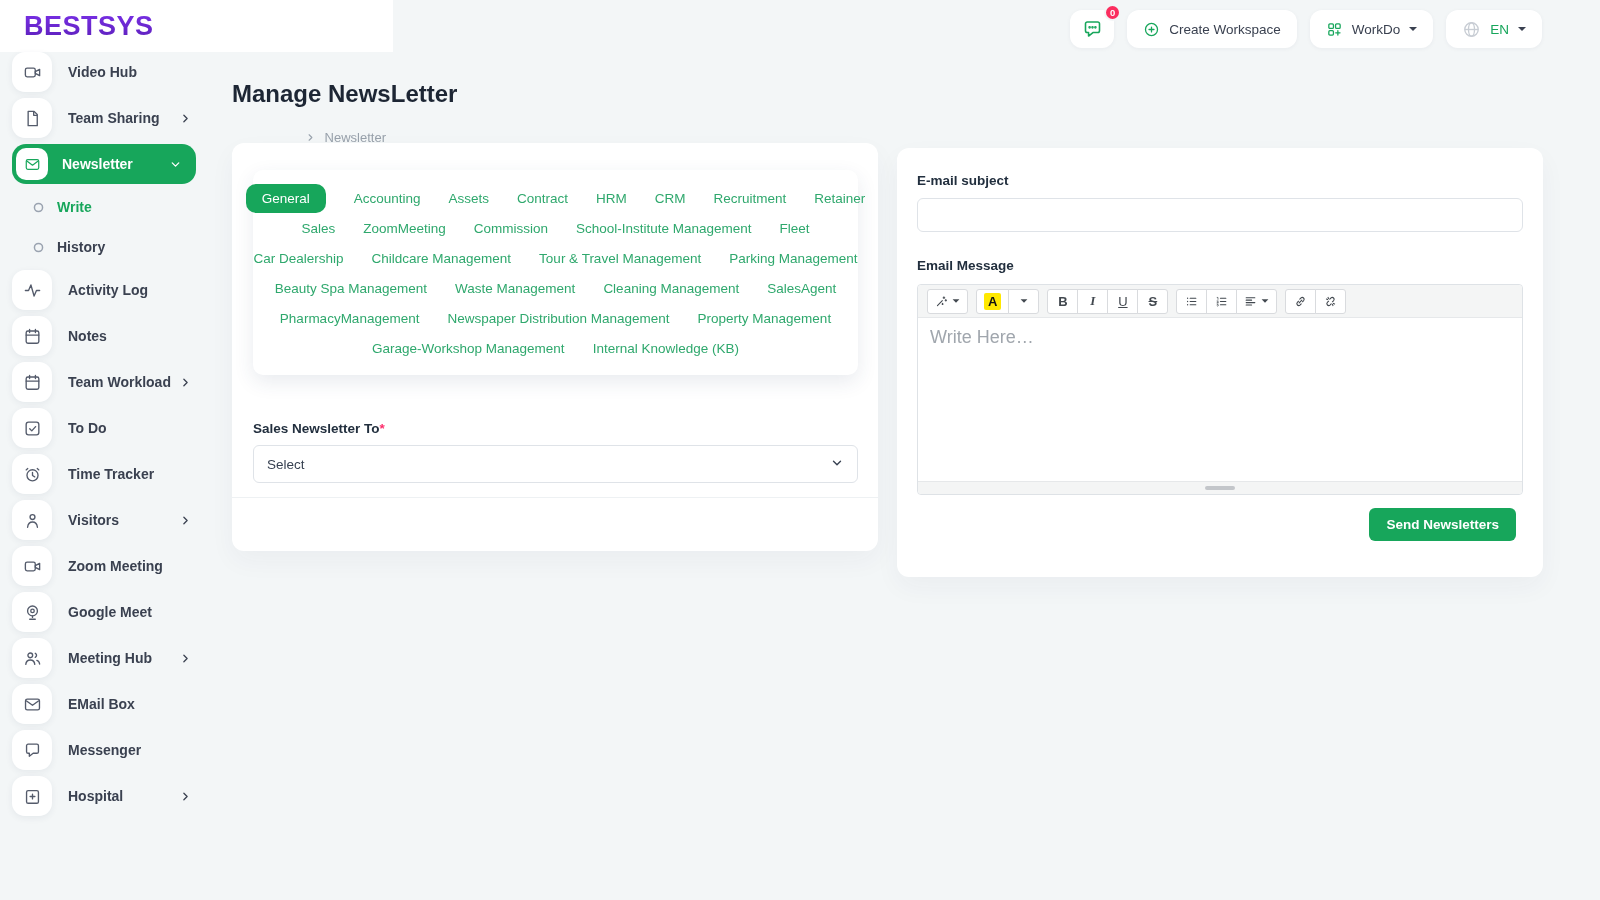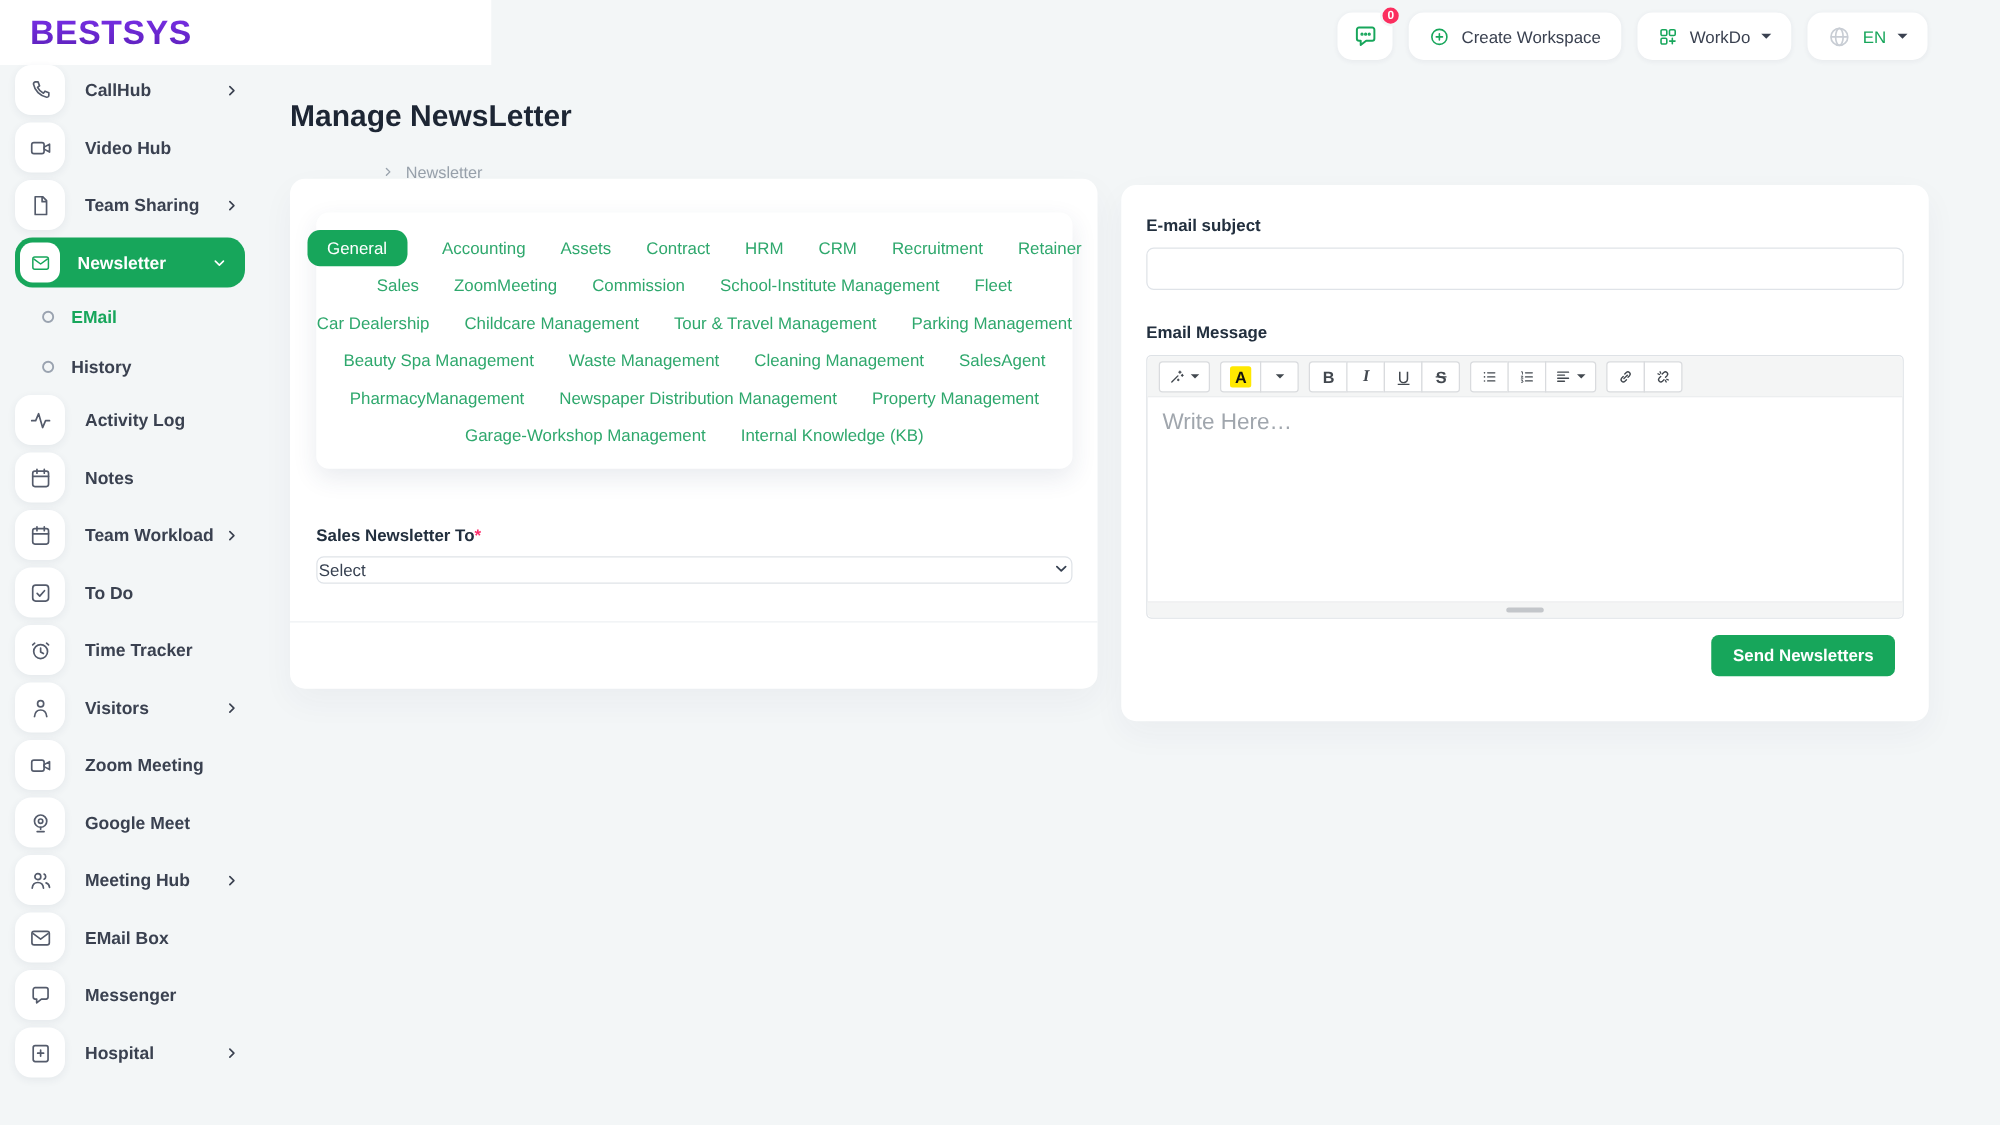--- a/index.html
+++ b/index.html
@@ -56,22 +56,22 @@
   
   .tabs-card { position:absolute; left:21px; top:27px; width:605px; background:#fff; border-radius:10px;
     box-shadow:0 7px 20px rgba(35,57,96,.10); padding:13px 10px 12px; }
   .tab-row { display:flex; justify-content:center; align-items:center; column-gap:28px; height:30px; }
   .tab { background:none; border:none; font-family:inherit; font-size:13.5px; color:#2fa86d; cursor:pointer; white-space:nowrap; }
   .tab.active { background:#17a65b; color:#fff; padding:7px 16px; border-radius:10px; font-weight:500;text-align:right; }
 
   .field-label { font-size:13.5px; font-weight:700; color:#222f3e; }
   .req { color:#fd2d6b; }
   .send-to-label { position:absolute; left:21px; top:278px; }
-  .select-box { position:absolute; left:21px; top:302px; width:605px; height:22px; background:#fff; border:1px solid #dfe3e8;
-    border-radius:6px; display:flex; align-items:center; justify-content:space-between; padding:0 1px; font-size:13.5px; color:#374151; cursor:pointer; }
+  .select-box { position:absolute; left:21px; top:302px; width:605px; height:38px; background:#fff; border:1px solid #dfe3e8;
+    border-radius:6px; display:flex; align-items:center; justify-content:space-between; padding:0 13px; font-size:13.5px; color:#374151; cursor:pointer; }
   .select-box svg { width:14px; height:14px; color:#374151; }
   .left-card .footer-divider { position:absolute; left:0; right:0; top:354px; border-top:1px solid #eef1f3; }
 
   
   .subject-label { position:absolute; left:20px; top:25px; }
   .subject-input { position:absolute; left:20px; top:50px; width:606px; height:34px; border:1px solid #dfe3e8; border-radius:6px;
     background:#fff; font-family:inherit; font-size:13.5px; color:#374151; padding:0 12px; outline:none; }
   .message-label { position:absolute; left:20px; top:110px; }
   .editor { position:absolute; left:20px; top:136px; width:606px; height:211px; border:1px solid #dee2e6; border-radius:4px; background:#fff; }
   .toolbar { height:33px; background:#f4f5f5; border-bottom:1px solid #e6e8ea; border-radius:4px 4px 0 0;
@@ -147,33 +147,20 @@
           <path d="M3.5 12h17"></path>
       </svg>
     </span>
     <span class="green">EN</span>
     <span class="caret"></span>
   </button>
 </div>
 
 <nav class="sidebar">
 
-<div class="side-item">
-      <span class="side-icon">
-        <svg viewBox="0 0 24 24" fill="none" stroke="currentColor" stroke-width="1.7" stroke-linecap="round" stroke-linejoin="round">
-          <path d="M6.8 3.2h2.6l1.5 3.9-2 1.6a13.5 13.5 0 0 0 5.9 5.9l1.6-2 3.9 1.5v2.6a2 2 0 0 1-2.2 2A16.8 16.8 0 0 1 4.8 5.4a2 2 0 0 1 2-2.2z"></path>
-        </svg>
-      </span>
-      <span class="side-label">CallHub</span>
-      <span class="side-chevron">
-        <svg viewBox="0 0 24 24" fill="none" stroke="currentColor" stroke-width="2.4" stroke-linecap="round" stroke-linejoin="round">
-          <path d="M9 6l6 6-6 6"></path>
-        </svg>
-      </span>
-    </div>
     <div class="side-item">
       <span class="side-icon">
         <svg viewBox="0 0 24 24" fill="none" stroke="currentColor" stroke-width="1.7" stroke-linecap="round" stroke-linejoin="round">
           <rect x="3" y="6.5" width="12.5" height="11" rx="2.2"></rect>
           <path d="M15.5 11l5.5-3v8l-5.5-3z"></path>
         </svg>
       </span>
       <span class="side-label">Video Hub</span>
 
     </div>
@@ -204,21 +191,21 @@
           <path d="M6 9l6 6 6-6"></path>
         </svg>
       </span>
     </div>
     <div class="side-item sub active-sub">
       <span class="side-icon">
         <svg viewBox="0 0 24 24" fill="none" stroke="currentColor" stroke-width="1.7" stroke-linecap="round" stroke-linejoin="round">
           <circle cx="12" cy="12" r="6.5" stroke-width="2.4"></circle>
         </svg>
       </span>
-      <span class="side-label">EMail</span>
+      <span class="side-label">Write</span>
 
     </div>
     <div class="side-item sub">
       <span class="side-icon">
         <svg viewBox="0 0 24 24" fill="none" stroke="currentColor" stroke-width="1.7" stroke-linecap="round" stroke-linejoin="round">
           <circle cx="12" cy="12" r="6.5" stroke-width="2.4"></circle>
         </svg>
       </span>
       <span class="side-label">History</span>
 

